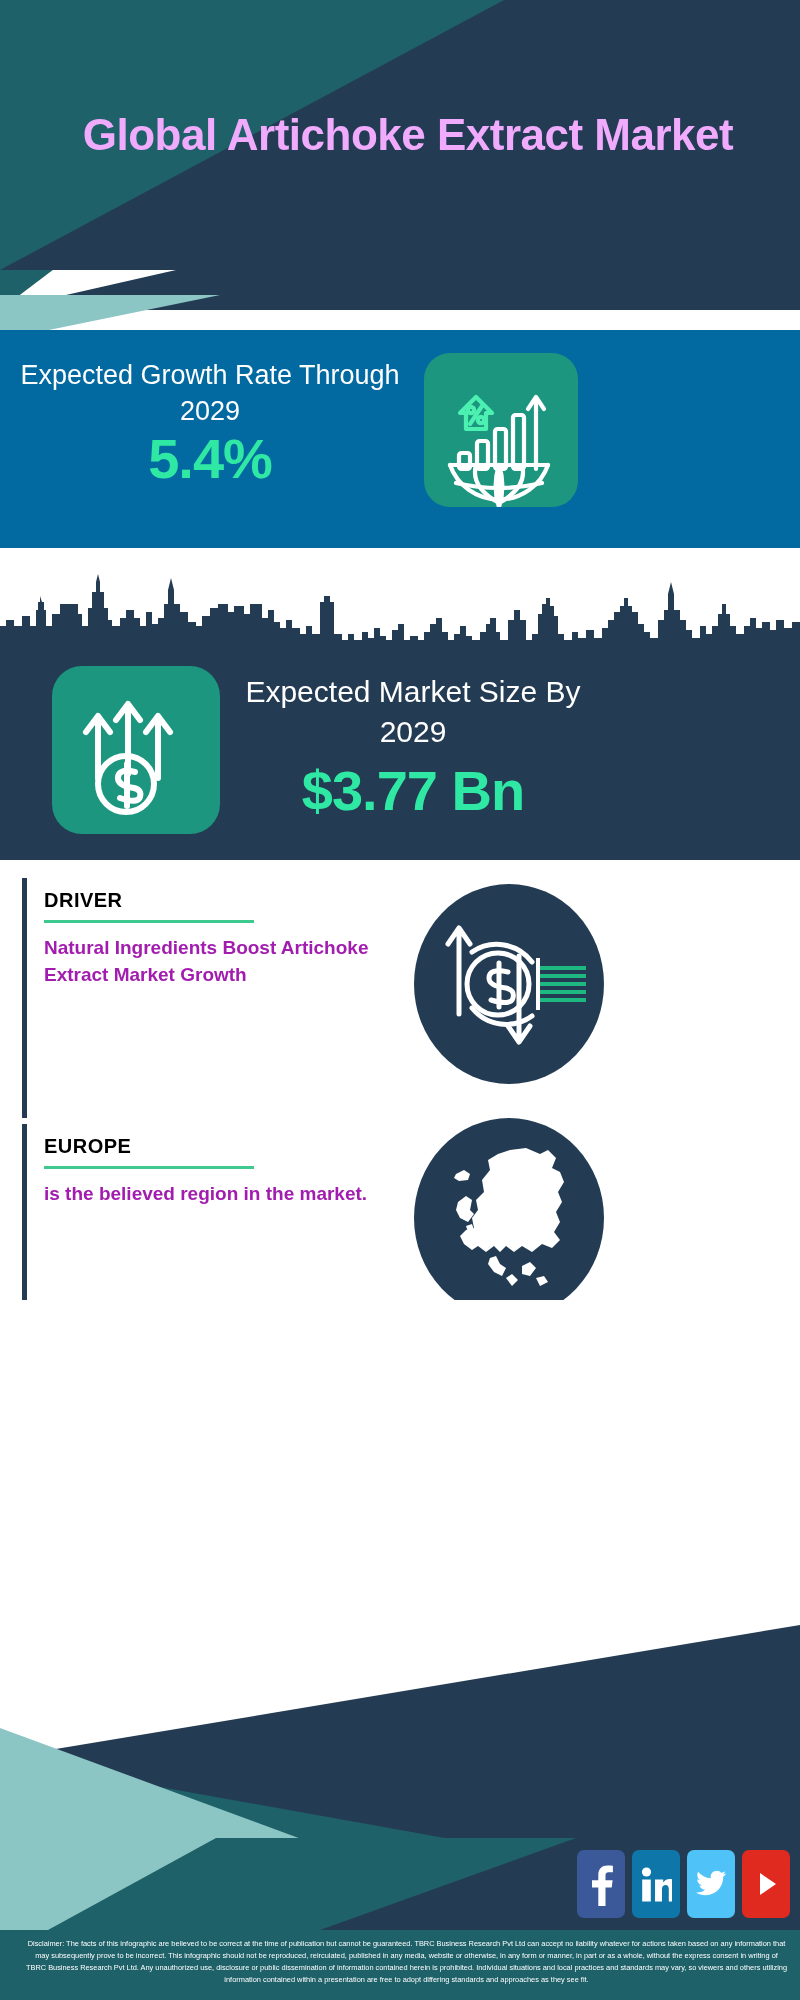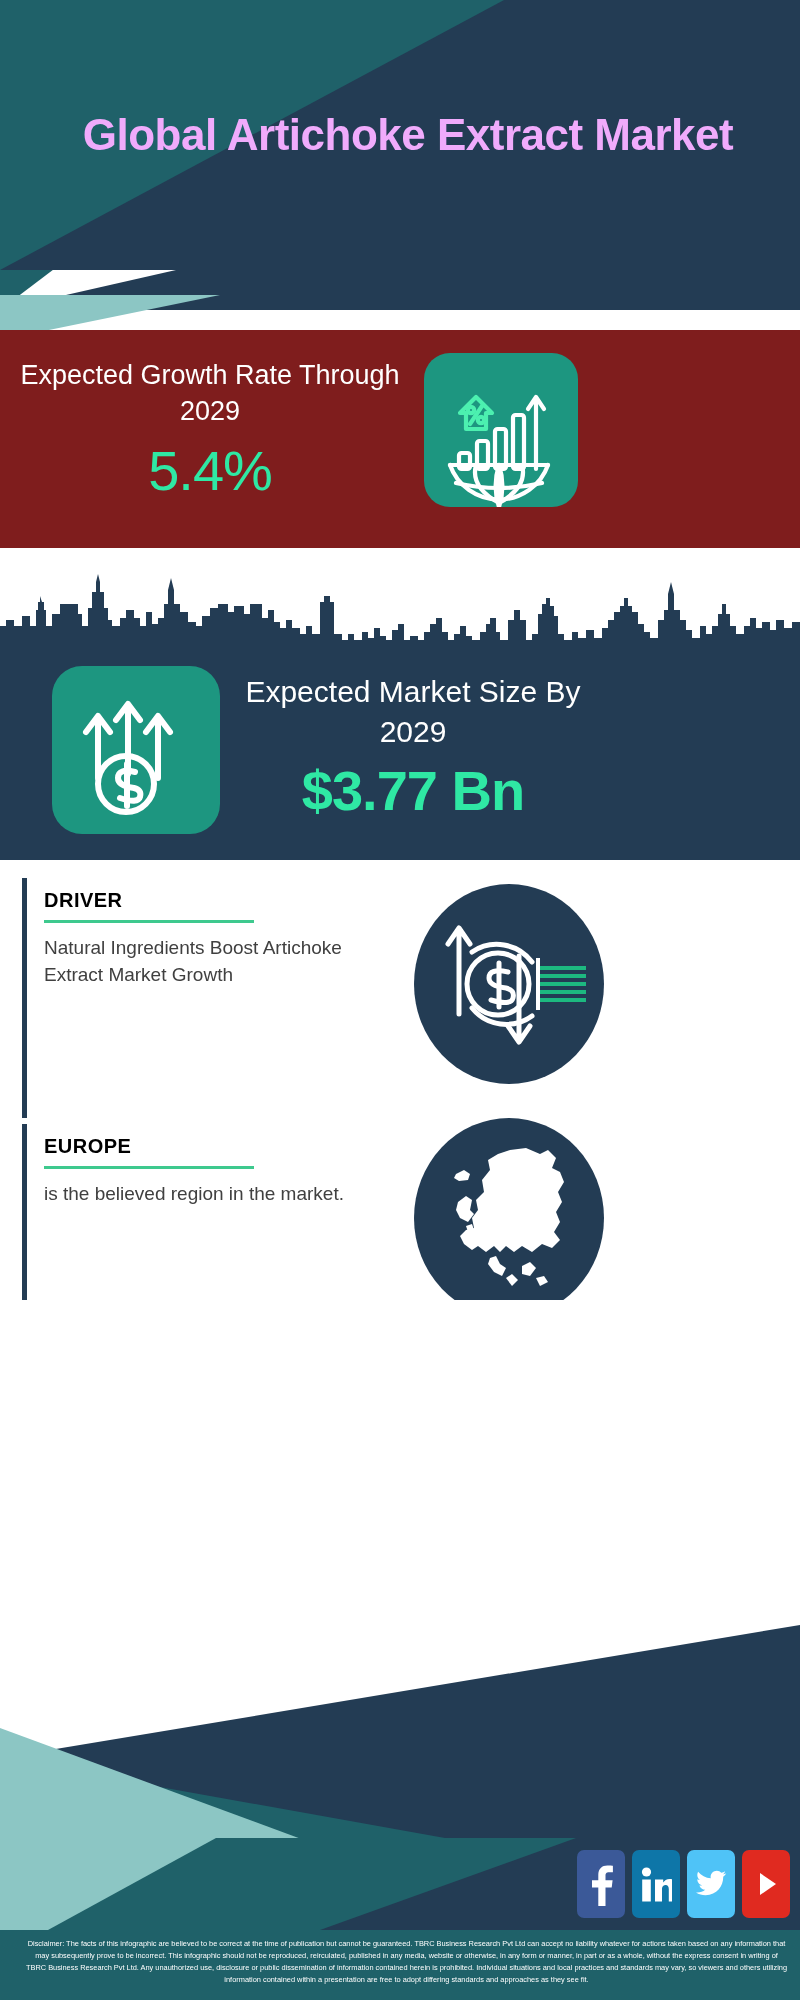--- a/index.html
+++ b/index.html
@@ -50,30 +50,30 @@
   }
   .band-wedge .teal-light{
     position:absolute;left:0;top:25px;width:220px;height:45px;
     background:#8cc6c4;
     clip-path:polygon(0 0, 100% 0, 0 100%);
   }
 
   
   .growth{
     position:absolute;left:0;top:330px;width:800px;height:218px;
-    background:#7f1d1d;
+    background:#0369a1;
   }
   .growth-text{
     position:absolute;left:20px;top:28px;width:380px;
     text-align:center;color:#ffffff;
   }
   .growth-label{font-size:27px;line-height:1.32;font-weight:400;}
   .growth-value{
-    color:#2fe8a4;font-size:56px;font-weight:normal;line-height:1.0;
-    margin-top:14px;letter-spacing:-1px;
+    color:#2fe8a4;font-size:56px;font-weight:bold;line-height:1.0;
+    margin-top:2px;letter-spacing:-1px;
   }
   .icon-tile{
     position:absolute;
     background:#1d9680;
     border-radius:26px;
   }
   .growth .icon-tile{left:424px;top:23px;width:154px;height:154px;}
 
   
   .skyline-wrap{
@@ -103,21 +103,21 @@
   }
   .card .content{position:absolute;left:22px;top:12px;width:350px;}
   .card-title{
     color:#000000;font-size:20px;font-weight:bold;letter-spacing:0.5px;
     line-height:1.05;
   }
   .card-rule{
     width:210px;height:3px;background:#3ec98e;margin:9px 0 12px 0;
   }
   .card-body{
-    color:#404040;font-size:19px;font-weight:normal;line-height:1.42;
+    color:#a21caf;font-size:19px;font-weight:bold;line-height:1.42;
   }
   .card-ellipse{
     position:absolute;background:#233c54;border-radius:50%;
   }
 
   
   .bottom-wedges{
     position:absolute;left:0;top:1300px;width:800px;height:540px;
     background:#ffffff;overflow:hidden;
   }

